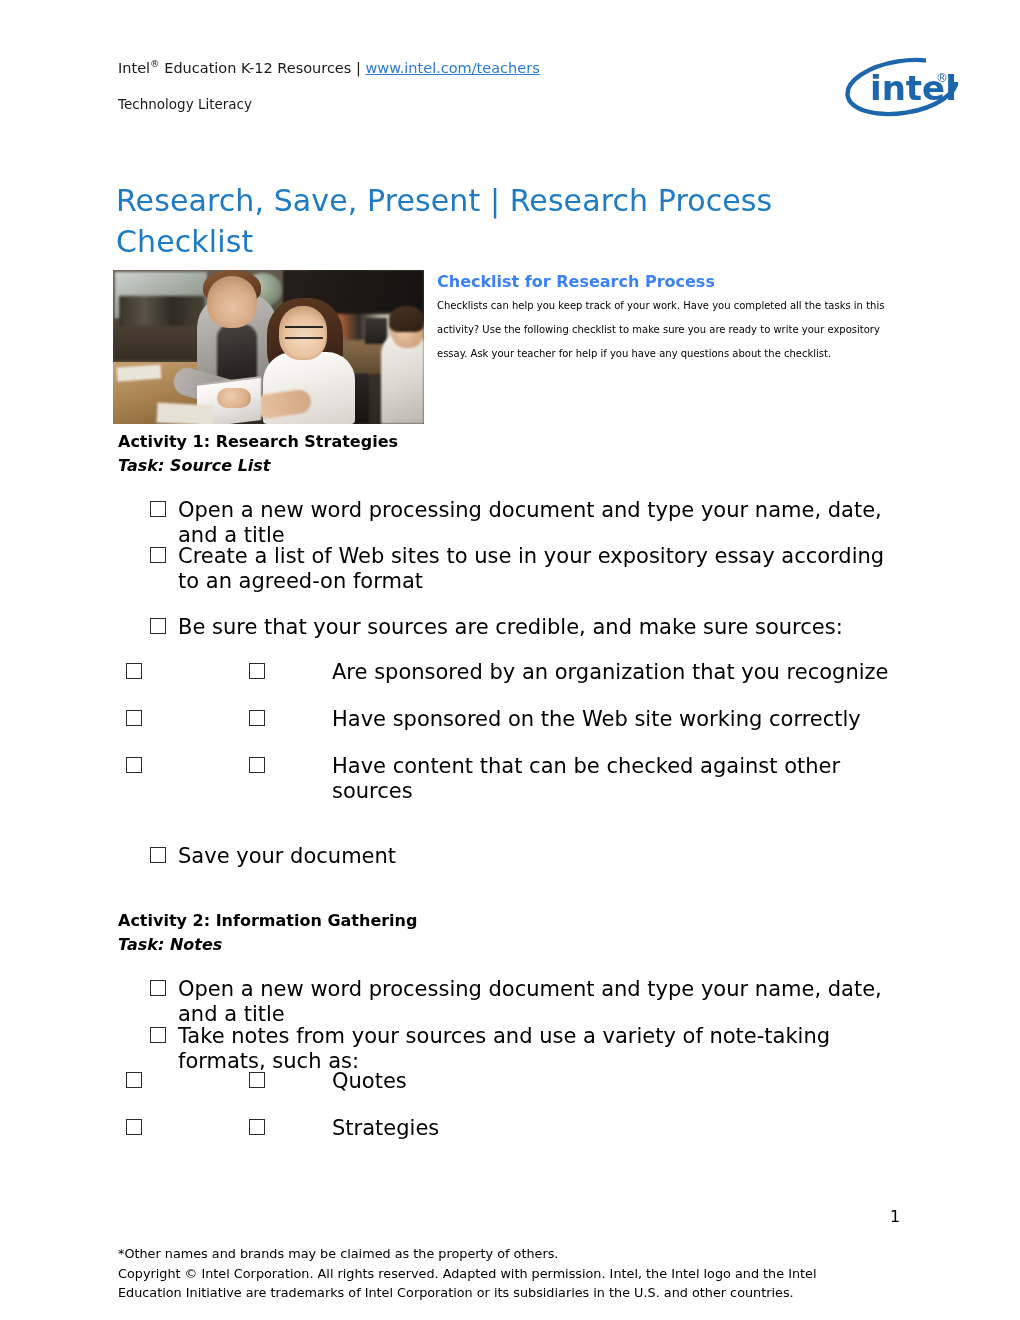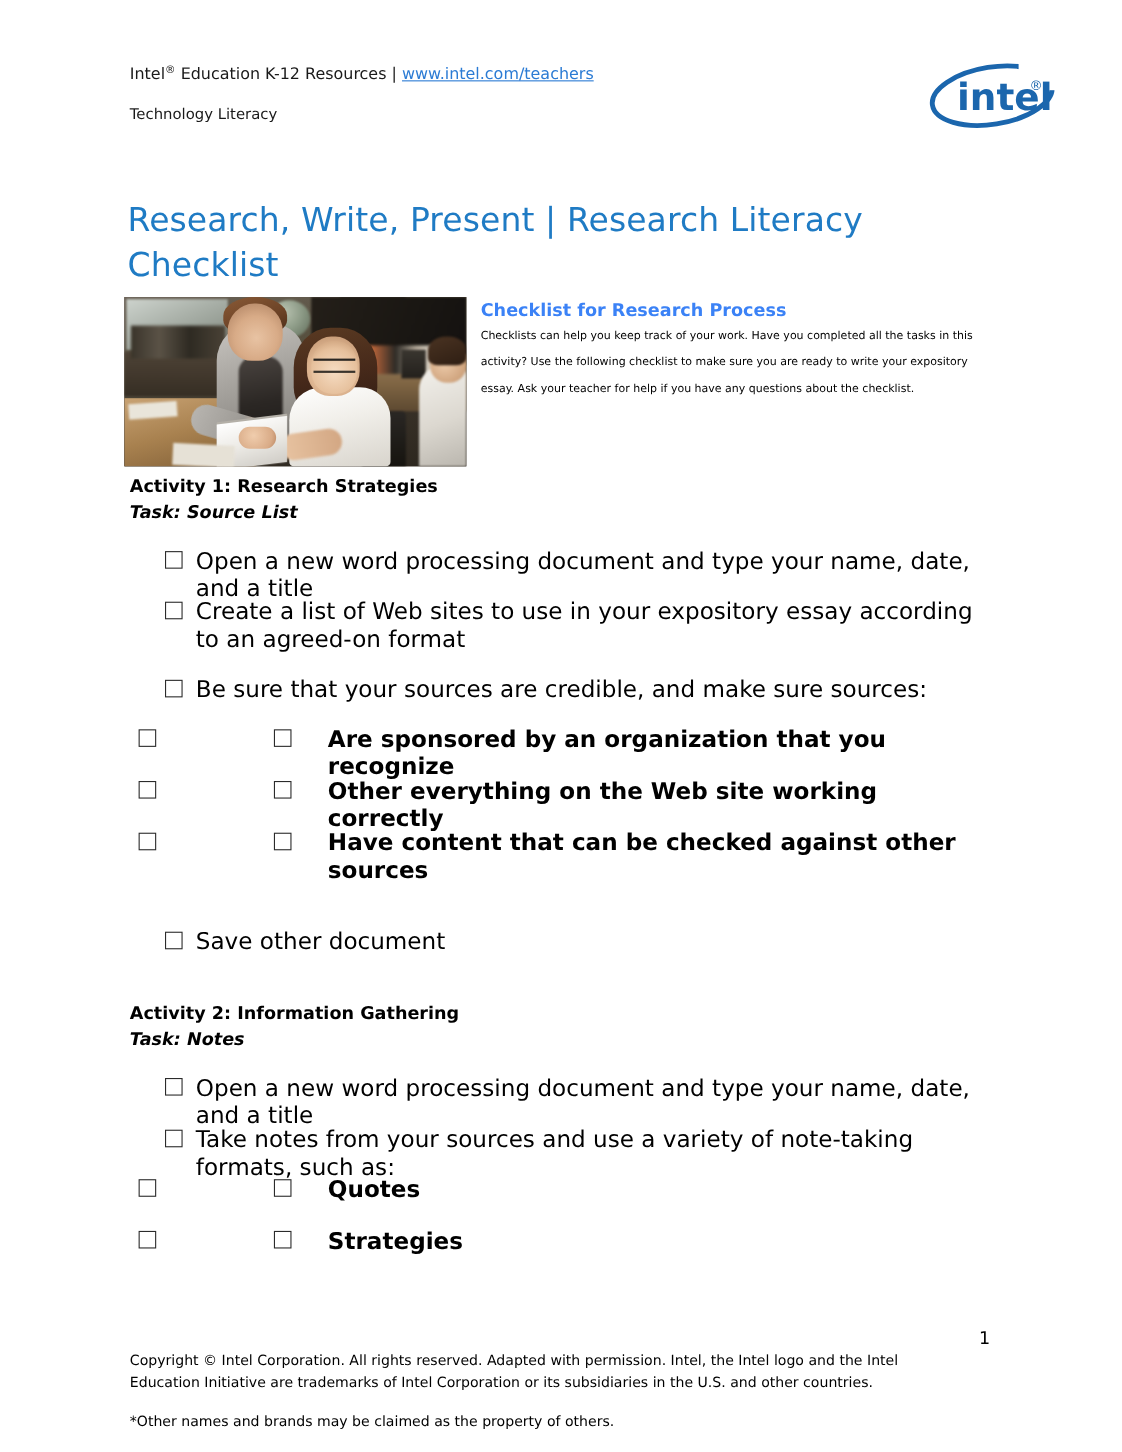--- a/index.html
+++ b/index.html
@@ -329,21 +329,21 @@
     color: #000000;
   }
 
   
   .row.lvl1 .cbox { left: 150px; top: 3px; }
   .row.lvl1 .row-text { left: 178px; top: 0px; width: 722px; }
 
   
   .row.lvl2 .cbox.b1 { left: 126px; top: 3px; }
   .row.lvl2 .cbox.b2 { left: 249px; top: 3px; }
-  .row.lvl2 .row-text { left: 298px; top: 0px; width: 590px; font-weight: bold; }
+  .row.lvl2 .row-text { left: 332px; top: 0px; width: 590px; }
 
   
   .page-num {
     position: absolute;
     left: 890px;
     top: 1206px;
     font-size: 16px;
     line-height: 22px;
     color: #000000;
   }
@@ -374,21 +374,21 @@
 
   <div class="intel-logo">
     <svg width="125" height="62" viewBox="0 0 125 62" xmlns="http://www.w3.org/2000/svg">
       <ellipse cx="62" cy="31" rx="55" ry="26" fill="none" stroke="#1b66ad" stroke-width="4.4" transform="rotate(-9 62 31)"></ellipse>
       <rect x="86" y="2" width="40" height="24" fill="#ffffff"></rect>
       <text x="30" y="44" font-family="'DejaVu Sans','Liberation Sans',sans-serif" font-size="34" font-weight="bold" fill="#1b66ad">intel</text>
       <text x="96" y="26" font-family="'DejaVu Sans','Liberation Sans',sans-serif" font-size="12" fill="#1b66ad">®</text>
     </svg>
   </div>
 
-  <h1 class="doc-title">Research, Write, Present | Research Literacy Checklist</h1>
+  <h1 class="doc-title">Research, Save, Present | Research Process Checklist</h1>
 
   <div class="photo">
     <div class="ph ph-wall"></div>
     <div class="ph ph-window"></div>
     <div class="ph ph-wallpanel"></div>
     <div class="ph ph-darkright"></div>
     <div class="ph ph-globe"></div>
     <div class="ph ph-shelf"></div>
     <div class="ph ph-objs"></div>
     <div class="ph ph-deskright"></div>
@@ -442,32 +442,32 @@
 
   <div class="row lvl2" style="top:660px">
     <span class="cbox b1"></span>
     <span class="cbox b2"></span>
     <span class="row-text">Are sponsored by an organization that you recognize</span>
   </div>
 
   <div class="row lvl2" style="top:707px">
     <span class="cbox b1"></span>
     <span class="cbox b2"></span>
-    <span class="row-text">Other everything on the Web site working correctly</span>
+    <span class="row-text">Have sponsored on the Web site working correctly</span>
   </div>
 
   <div class="row lvl2" style="top:754px">
     <span class="cbox b1"></span>
     <span class="cbox b2"></span>
     <span class="row-text">Have content that can be checked against other sources</span>
   </div>
 
   <div class="row lvl1" style="top:844px">
     <span class="cbox"></span>
-    <span class="row-text">Save other document</span>
+    <span class="row-text">Save your document</span>
   </div>
 
   <div class="act-head" style="top:909px">Activity 2: Information Gathering</div>
   <div class="task-head" style="top:933px">Task: Notes</div>
 
   <div class="row lvl1" style="top:977px">
     <span class="cbox"></span>
     <span class="row-text">Open a new word processing document and type your name, date, and a title</span>
   </div>
 
@@ -483,17 +483,17 @@
   </div>
 
   <div class="row lvl2" style="top:1116px">
     <span class="cbox b1"></span>
     <span class="cbox b2"></span>
     <span class="row-text">Strategies</span>
   </div>
 
   <div class="page-num">1</div>
   <div class="footer">
+    <p class="footer-p second">*Other names and brands may be claimed as the property of others.</p>
     <p class="footer-p">Copyright © Intel Corporation. All rights reserved. Adapted with permission. Intel, the Intel logo and the Intel Education Initiative are trademarks of Intel Corporation or its subsidiaries in the U.S. and other countries.</p>
-    <p class="footer-p second">*Other names and brands may be claimed as the property of others.</p>
   </div>
 
 </div>
 
 </body></html>

